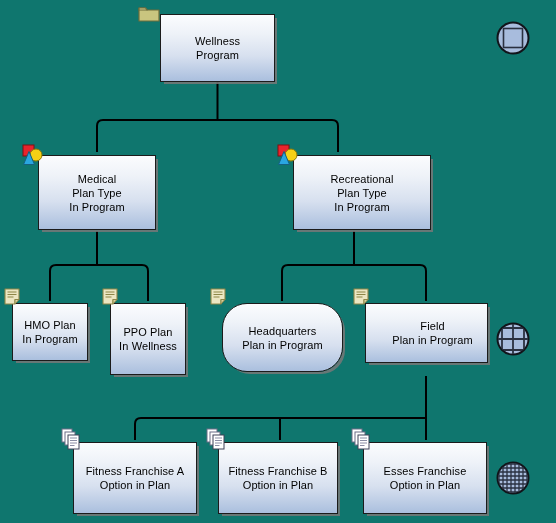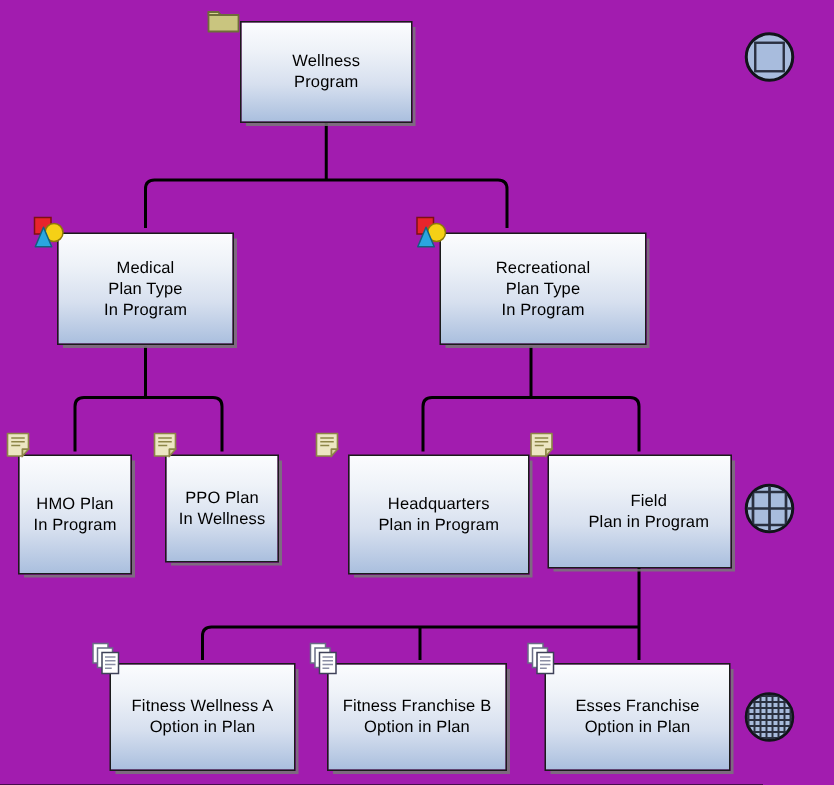--- a/index.html
+++ b/index.html
@@ -4,21 +4,21 @@
 <style>
   html, body {
     margin: 0;
     padding: 0;
     background: #000000;
   }
   #canvas {
     position: relative;
     width: 556px;
     height: 523px;
-    background: #a21caf;
+    background: #0f766e;
     overflow: hidden;
     font-family: "Liberation Sans", sans-serif;
   }
 
   
   #wires {
     position: absolute;
     left: 0; top: 0;
     width: 556px; height: 523px;
     pointer-events: none;
@@ -126,21 +126,21 @@
 In Program</span>
   </div>
   <span class="badge shapes" style="left:275px; top:144px;">
     <svg width="24" height="24" viewBox="0 0 24 24">
       <rect x="3" y="1" width="11" height="11" fill="#e8242c" stroke="#7d1013" stroke-width="1"></rect>
       <circle cx="16" cy="11" r="6" fill="#f5d016" stroke="#8d7a08" stroke-width="1"></circle>
       <path d="M9,20.5 L3.5,20.5 L9,7.5 L14.5,20.5 Z" fill="#2aa6e0" stroke="#14607f" stroke-width="1" stroke-linejoin="round"></path>
     </svg>
   </span>
 
-  <div class="node" style="left:12px; top:303px; width:76px; height:80px;">
+  <div class="node" style="left:12px; top:303px; width:76px; height:58px;">
     <span class="label">HMO Plan
 In Program</span>
   </div>
   <span class="badge scroll" style="left:2px; top:287px;">
     <svg width="20" height="20" viewBox="0 0 20 20">
       <path d="M3,2 L17,2 L17,12.5 L13,12.5 L13,17 L3,17 Z" fill="#ece6c2" stroke="#8d8647" stroke-width="1.1" stroke-linejoin="round"></path>
       <path d="M13,12.5 L17,12.5 L13,17 Z" fill="#d9d2a0" stroke="#8d8647" stroke-width="1"></path>
       <line x1="5.5" y1="5" x2="14.5" y2="5" stroke="#8d8647" stroke-width="1"></line>
       <line x1="5.5" y1="7.5" x2="14.5" y2="7.5" stroke="#8d8647" stroke-width="1"></line>
       <line x1="5.5" y1="10" x2="11.5" y2="10" stroke="#8d8647" stroke-width="1"></line>
@@ -154,50 +154,50 @@
   <span class="badge scroll" style="left:100px; top:287px;">
     <svg width="20" height="20" viewBox="0 0 20 20">
       <path d="M3,2 L17,2 L17,12.5 L13,12.5 L13,17 L3,17 Z" fill="#ece6c2" stroke="#8d8647" stroke-width="1.1" stroke-linejoin="round"></path>
       <path d="M13,12.5 L17,12.5 L13,17 Z" fill="#d9d2a0" stroke="#8d8647" stroke-width="1"></path>
       <line x1="5.5" y1="5" x2="14.5" y2="5" stroke="#8d8647" stroke-width="1"></line>
       <line x1="5.5" y1="7.5" x2="14.5" y2="7.5" stroke="#8d8647" stroke-width="1"></line>
       <line x1="5.5" y1="10" x2="11.5" y2="10" stroke="#8d8647" stroke-width="1"></line>
     </svg>
   </span>
 
-  <div class="node" style="left:232px; top:303px; width:121px; height:80px;">
+  <div class="node" style="left:222px; top:303px; width:121px; height:69px;border-radius:25px;">
     <span class="label">Headquarters
 Plan in Program</span>
   </div>
   <span class="badge scroll" style="left:208px; top:287px;">
     <svg width="20" height="20" viewBox="0 0 20 20">
       <path d="M3,2 L17,2 L17,12.5 L13,12.5 L13,17 L3,17 Z" fill="#ece6c2" stroke="#8d8647" stroke-width="1.1" stroke-linejoin="round"></path>
       <path d="M13,12.5 L17,12.5 L13,17 Z" fill="#d9d2a0" stroke="#8d8647" stroke-width="1"></path>
       <line x1="5.5" y1="5" x2="14.5" y2="5" stroke="#8d8647" stroke-width="1"></line>
       <line x1="5.5" y1="7.5" x2="14.5" y2="7.5" stroke="#8d8647" stroke-width="1"></line>
       <line x1="5.5" y1="10" x2="11.5" y2="10" stroke="#8d8647" stroke-width="1"></line>
     </svg>
   </span>
 
-  <div class="node" style="left:365px; top:303px; width:123px; height:76px;padding-left:12px;">
+  <div class="node" style="left:365px; top:303px; width:123px; height:60px;padding-left:12px;">
     <span class="label">Field
 Plan in Program</span>
   </div>
   <span class="badge scroll" style="left:351px; top:287px;">
     <svg width="20" height="20" viewBox="0 0 20 20">
       <path d="M3,2 L17,2 L17,12.5 L13,12.5 L13,17 L3,17 Z" fill="#ece6c2" stroke="#8d8647" stroke-width="1.1" stroke-linejoin="round"></path>
       <path d="M13,12.5 L17,12.5 L13,17 Z" fill="#d9d2a0" stroke="#8d8647" stroke-width="1"></path>
       <line x1="5.5" y1="5" x2="14.5" y2="5" stroke="#8d8647" stroke-width="1"></line>
       <line x1="5.5" y1="7.5" x2="14.5" y2="7.5" stroke="#8d8647" stroke-width="1"></line>
       <line x1="5.5" y1="10" x2="11.5" y2="10" stroke="#8d8647" stroke-width="1"></line>
     </svg>
   </span>
 
   <div class="node" style="left:73px; top:442px; width:124px; height:72px;">
-    <span class="label">Fitness Wellness A
+    <span class="label">Fitness Franchise A
 Option in Plan</span>
   </div>
   <span class="badge pages" style="left:60px; top:428px;">
     <svg width="22" height="22" viewBox="0 0 22 22">
       <rect x="2" y="1" width="10" height="13" fill="#ffffff" stroke="#6a6d86" stroke-width="1"></rect>
       <rect x="5" y="4" width="10" height="13" fill="#ffffff" stroke="#6a6d86" stroke-width="1"></rect>
       <rect x="8" y="7" width="11" height="14" fill="#ffffff" stroke="#3f4259" stroke-width="1"></rect>
       <line x1="10" y1="10" x2="17" y2="10" stroke="#8a8da4" stroke-width="1"></line>
       <line x1="10" y1="12.5" x2="17" y2="12.5" stroke="#8a8da4" stroke-width="1"></line>
       <line x1="10" y1="15" x2="17" y2="15" stroke="#8a8da4" stroke-width="1"></line>

